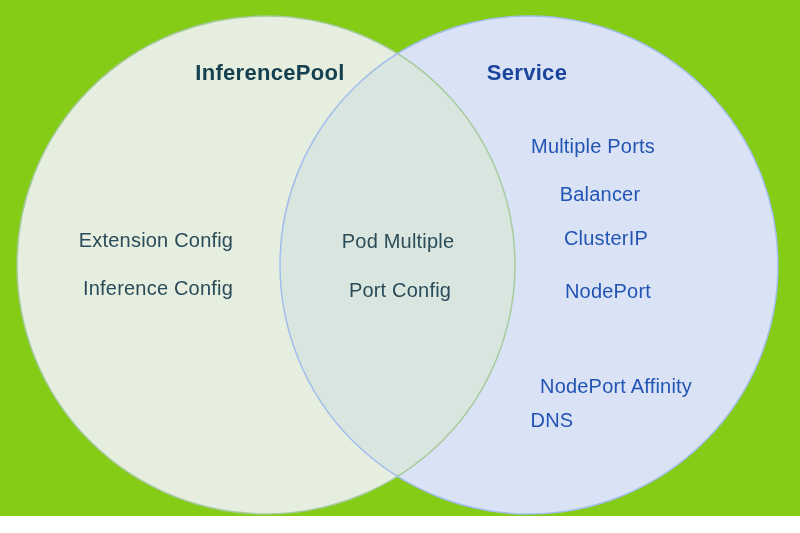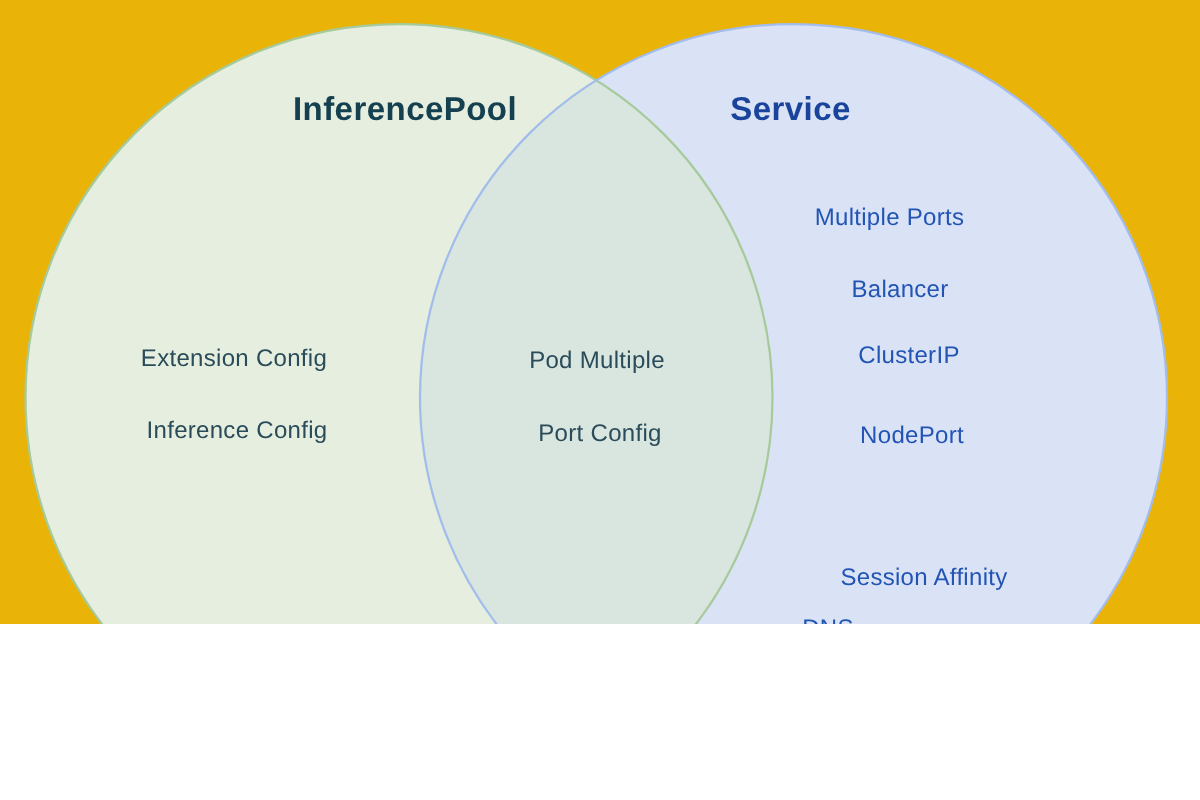--- a/index.html
+++ b/index.html
@@ -3,35 +3,35 @@
 <meta charset="utf-8">
 <style>
   html, body {
     margin: 0;
     padding: 0;
     background: #ffffff;
   }
   .canvas {
     position: relative;
     width: 800px;
-    height: 416px;
-    background: #eab308;
+    height: 516px;
+    background: #84cc16;
     overflow: hidden;
     font-family: "Liberation Sans", sans-serif;
   }
   .venn-svg {
     position: absolute;
     left: 0;
     top: 0;
   }
   .label {
     position: absolute;
     transform: translate(-50%, -50%);
     white-space: nowrap;
-    font-size: 16px;
+    font-size: 20px;
     letter-spacing: 0.2px;
     line-height: 1;
   }
   .title {
     font-size: 22px;
     font-weight: bold;
     letter-spacing: 0.3px;
   }
   .green-title { color: #15404f; }
   .green-text  { color: #2a4b59; text-align: center; }
@@ -75,17 +75,17 @@
 
   <div class="label blue-text" style="left:593px; top:146px">Multiple Ports</div>
 
   <div class="label blue-text" style="left:600px; top:194px">Balancer</div>
 
   <div class="label blue-text" style="left:606px; top:238px">ClusterIP</div>
 
   <div class="label blue-text" style="left:608px; top:291px">NodePort</div>
 
 
-  <div class="label blue-text" style="left:616px; top:386px">Session Affinity</div>
+  <div class="label blue-text" style="left:616px; top:386px">NodePort Affinity</div>
 
   <div class="label blue-text" style="left:552px; top:420px">DNS</div>
 
 </div>
 
 </body></html>

